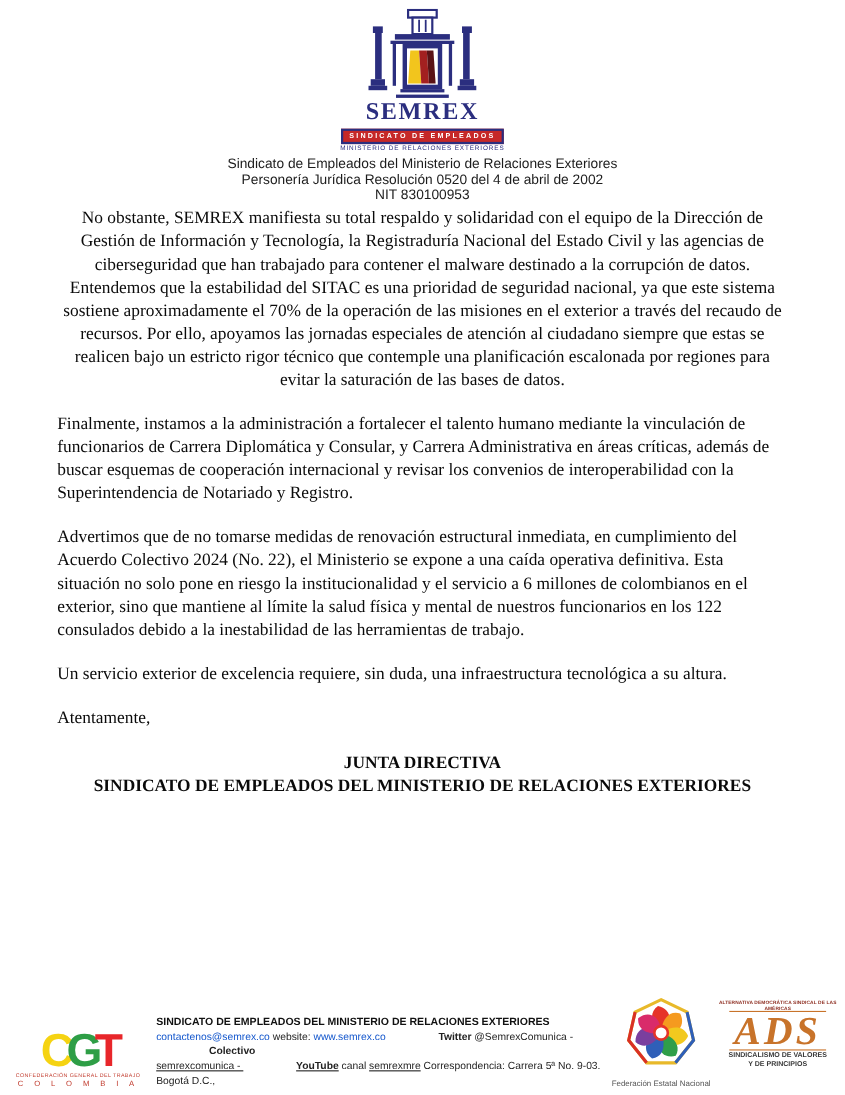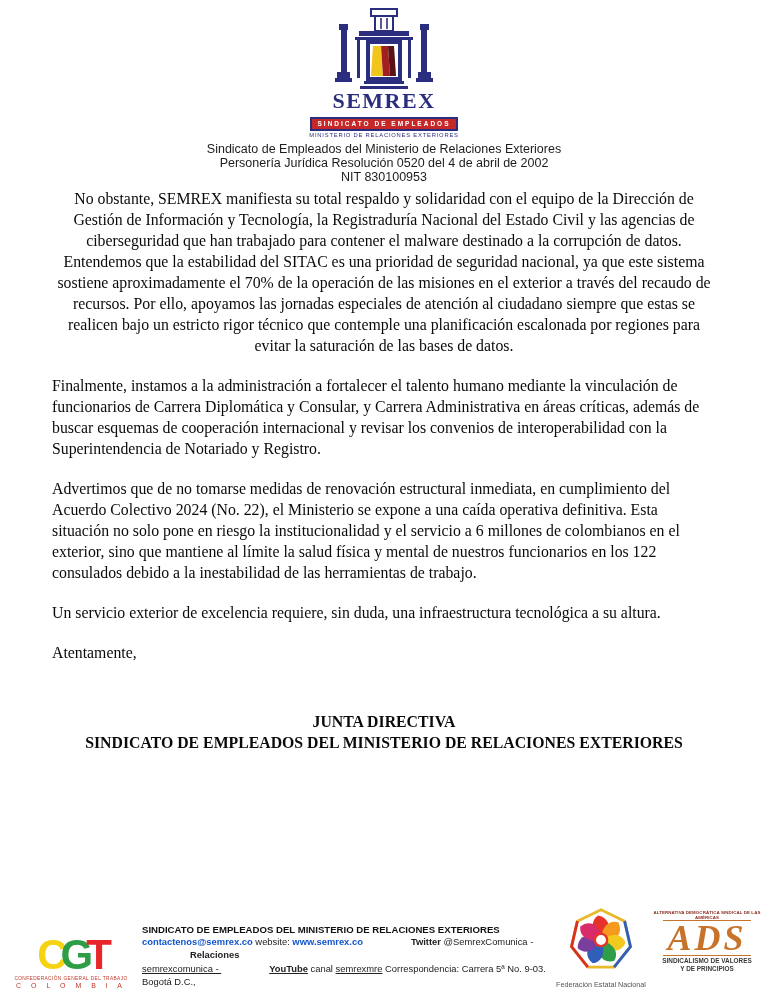--- a/index.html
+++ b/index.html
@@ -36,40 +36,40 @@
     margin-top:4px; text-align:center;
     font-family:"Liberation Sans", sans-serif;
     font-size:12.5px; line-height:1.14; color:#1c1c1c;
   }
   
   .body-text{ width:664px; margin:0 auto; font-size:15.8px; line-height:1.33; }
   .p-centered{ text-align:center; margin:3px 0 0 0; }
   .p-left{ text-align:left; margin:19px 0 0 0; }
   .closing{ margin:19px 0 0 0; }
   .sig-block{
-    margin-top:48px; text-align:center;
+    margin-top:20px; text-align:center;
     font-weight:bold; font-size:15.8px; line-height:1.33;
   }
   
   .footer{
     position:absolute; left:0; right:0; bottom:6px;
     display:flex; align-items:flex-end;
     font-family:"Liberation Sans", sans-serif;
   }
   .cgt-block{ width:142px; text-align:center; padding-top:6px; flex:none; }
   .cgt-letters{ font-family:"Liberation Sans", sans-serif; font-weight:bold; font-size:42px; line-height:0.9; letter-spacing:-7px; }
   .cgt-c{ color:#f5d312; }
   .cgt-g{ color:#2e9e46; }
   .cgt-t{ color:#e8262a; }
   .cgt-line1{ font-size:4.8px; color:#c0392b; letter-spacing:0.4px; margin-top:2px; }
   .cgt-line2{ font-size:7px; color:#c0392b; letter-spacing:4px; margin-top:1px; }
   .contact-block{ width:412px; flex:none; padding-top:8px; text-align:left; }
   .contact-title{ font-weight:bold; font-size:9.6px; color:#111; }
   .contact-line{ font-size:9.4px; color:#222; line-height:1.45; }
-  .lnk{ color:#1155cc; text-decoration:none;font-weight:bold; }
+  .lnk{ color:#1155cc; text-decoration:none; }
   .und{ text-decoration:underline; }
   .bld{ font-weight:bold;padding-left:48px; }
   .right-logos{ flex:1; display:flex; align-items:flex-start; padding-top:8px; }
   .fed-block{ width:94px; text-align:center; flex:none; }
   .fed-caption{ font-size:7.2px; color:#555; margin-top:2px; }
   .ads-block{ width:118px; text-align:center; flex:none; padding-top:4px; }
   .ads-top{ font-size:4.4px; font-weight:bold; color:#8c2b1e; letter-spacing:0.1px; }
   .ads-big{
     font-family:"Liberation Serif", serif; font-weight:bold; font-style:italic;
     font-size:36px; line-height:0.95; color:#c8732a; letter-spacing:3px;
@@ -146,21 +146,21 @@
       <div class="cgt-letters">
         <span class="cgt-c">C</span><span class="cgt-g">G</span><span class="cgt-t">T</span>
       </div>
       <div class="cgt-line1">CONFEDERACIÓN GENERAL DEL TRABAJO</div>
       <div class="cgt-line2">C O L O M B I A</div>
     </div>
 
     <div class="contact-block">
       <div class="contact-title">SINDICATO DE EMPLEADOS DEL MINISTERIO DE RELACIONES EXTERIORES</div>
       <div class="contact-line">
-        <a href="#" class="lnk">contactenos@semrex.co</a><span> website: </span><a href="#" class="lnk">www.semrex.co</a><span class="bld">Twitter</span><span> @SemrexComunica - </span><span class="bld">Relaciones</span>
+        <a href="#" class="lnk">contactenos@semrex.co</a><span> website: </span><a href="#" class="lnk">www.semrex.co</a><span class="bld">Twitter</span><span> @SemrexComunica - </span><span class="bld">Colectivo</span>
       </div>
       <div class="contact-line">
         <span class="und">semrexcomunica - </span><span class="bld und">YouTube</span><span> canal </span><span class="und">semrexmre</span><span> Correspondencia: Carrera 5ª No. 9-03. Bogotá D.C.,</span>
       </div>
     </div>
 
     <div class="right-logos">
       <div class="fed-block">
         <svg width="72" height="68" viewBox="0 0 72 72" aria-hidden="true">
           <polygon points="36,4 61,16 67.2,43.1 49.9,64.8 22.1,64.8 4.8,43.1 11,16" fill="#ffffff" stroke="#e8b92a" stroke-width="3"></polygon>

